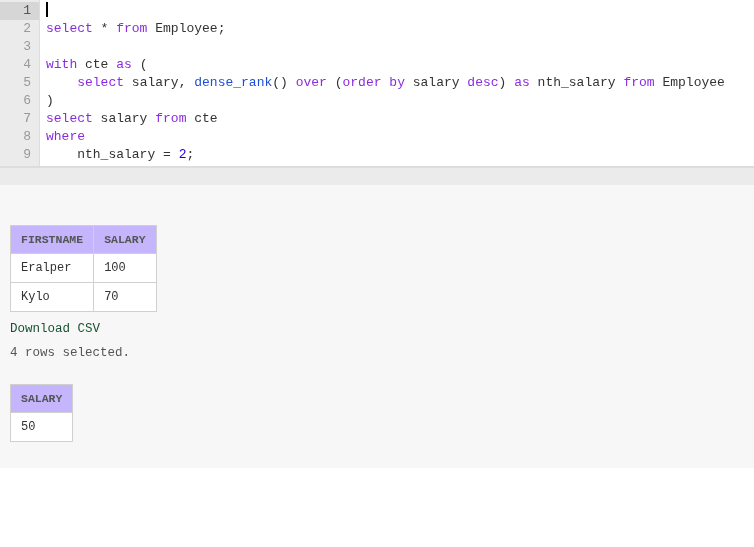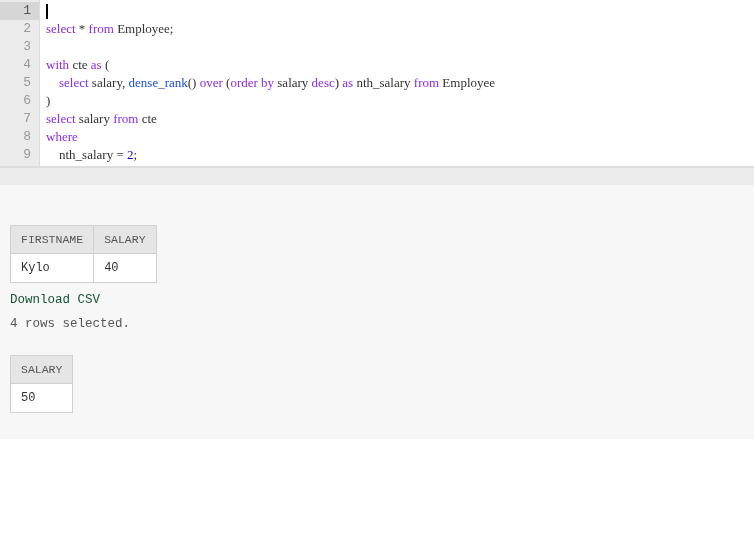--- a/index.html
+++ b/index.html
@@ -35,21 +35,20 @@
     margin-left: -4px;
     margin-right: -8px;
     padding-right: 8px;
     padding-left: 4px;
   }
   .code {
     padding: 2px 6px;
     flex: 1;
     overflow: hidden;
     white-space: pre;
-    font-family: Liberation Serif, serif;
   }
   .code .line {
     height: 18px;
     line-height: 18px;
   }
   .kw { color: #8a2be2; }
   .fn { color: #1d4ed8; }
   .op { color: #333; }
   .id { color: #333; }
   .num { color: #1c00cf; }
@@ -76,23 +75,23 @@
     margin-bottom: 6px;
   }
   table.rt th, table.rt td {
     border: 1px solid #d0d0d0;
     padding: 7px 10px;
     text-align: left;
     font-family: Consolas, Monaco, "Courier New", monospace;
     font-size: 12px;
   }
   table.rt th {
-    background: #e5e5e5;
+    background: #c4b5fd;
     color: #555;
-    font-weight: normal;
+    font-weight: bold;
     font-size: 11.5px;
   }
   .dl-link {
     color: #14532d;
     font-size: 12.5px;
     cursor: pointer;
     display: inline-block;
     margin-top: 4px;
   }
   .status {
@@ -125,22 +124,26 @@
 
   <table class="rt">
     <thead>
         <tr id="t1h">
           <th>FIRSTNAME</th>
           <th>SALARY</th>
         </tr>
       </thead>
     <tbody id="t1b">
         <tr>
+          <td>Eralper</td>
+          <td>100</td>
+        </tr>
+        <tr>
           <td>Kylo</td>
-          <td>40</td>
+          <td>70</td>
         </tr>
       </tbody>
   </table>
   <span class="dl-link">Download CSV</span>
   <div class="status">4 rows selected.</div>
 
   <table class="rt">
     <thead>
         <tr id="t2h">
           <th>SALARY</th>

